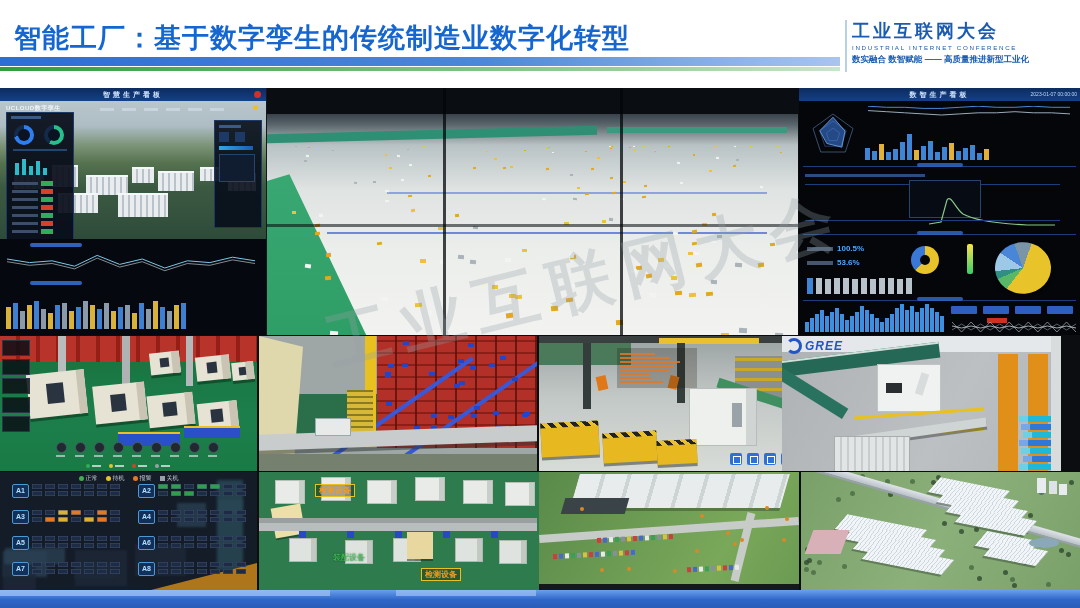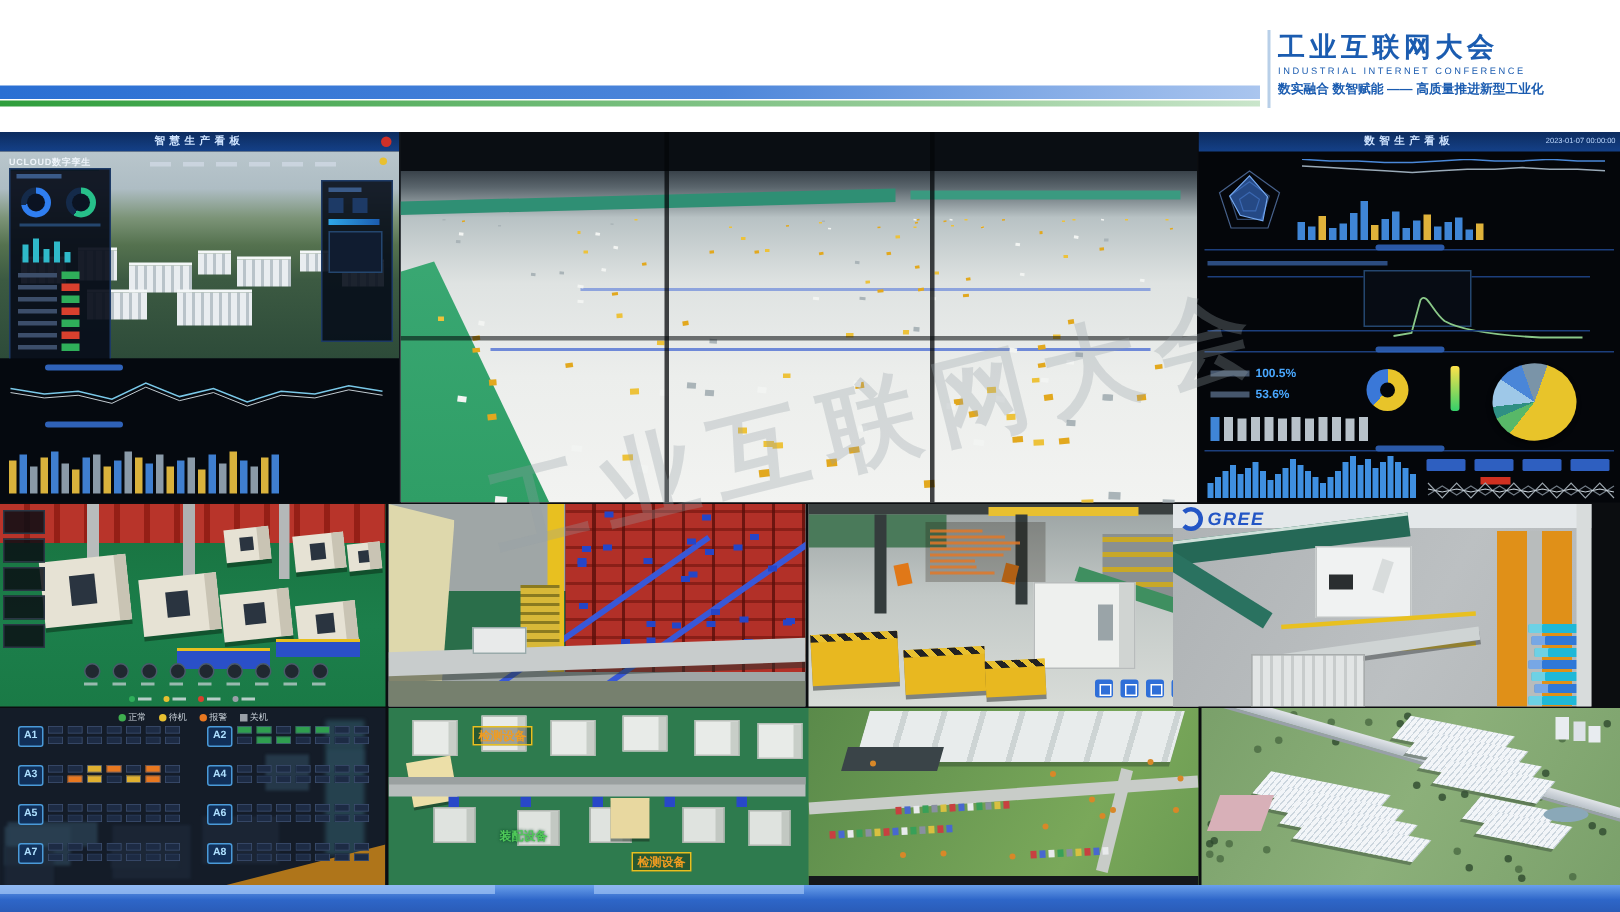--- a/index.html
+++ b/index.html
@@ -29,39 +29,40 @@
     letter-spacing:3px;line-height:13px;font-weight:bold;}
   .flexend{display:flex;align-items:flex-end;}
   .donut{position:absolute;width:20px;height:20px;border-radius:50%;}
   .donut::after{content:"";position:absolute;left:4px;top:4px;width:12px;height:12px;
     border-radius:50%;background:#0b1322;}
   .kpi-row{position:absolute;display:flex;align-items:center;gap:4px;}
   .kpi-lab{width:26px;height:4px;background:#46566c;}
   .kpi-val{font-size:8px;font-weight:bold;color:#4aa8ff;}
   .tagY{position:absolute;font-size:8px;line-height:11px;padding:0 3px;border:1px solid #e8c020;
     color:#f09c20;background:rgba(25,25,0,.35);font-weight:bold;white-space:nowrap;}
-  .tagG{position:absolute;font-size:8px;color:#4fc858;font-weight:bold;white-space:nowrap;
+  .tagG{position:absolute;font-size:8px;color:#4fc858;font-weight:normal;white-space:nowrap;
     text-shadow:0 0 2px #042;}
   .wm{position:absolute;left:320px;top:150px;transform:rotate(-14deg);font-size:64px;
     font-weight:bold;color:rgba(150,160,165,.30);letter-spacing:12px;white-space:nowrap;z-index:60;}
   .bstrip{position:absolute;left:0;top:590px;width:1080px;height:18px;
     background:linear-gradient(180deg,#6aa0ec,#2e66c8 55%,#2a5cb8);}
   .chipA{position:absolute;width:15px;height:12px;border:1px solid #4a9ad8;border-radius:2px;
     background:rgba(16,50,96,.85);color:#aee0ff;font-size:7px;font-weight:bold;
     text-align:center;line-height:12px;}
   .secline{position:absolute;left:4px;right:4px;height:1px;background:#1c3e7c;}
   .sectit{position:absolute;width:46px;height:4px;background:#2f62b8;border-radius:2px;
     left:50%;transform:translateX(-50%);opacity:.9;}
   .btnC{position:absolute;width:26px;height:8px;background:#2e5fc0;border-radius:1px;}
 </style>
 </head>
 <body>
 
 <div class="slide">
 
+  <div class="title">智能工厂：基于数字孪生的传统制造业数字化转型</div>
   <div class="rule-blue"></div>
   <div class="rule-green"></div>
 
   <div class="logo">
     <div class="logo-div"></div>
     <div style="padding-top:15px;">
       <div class="logo-name">工业互联网大会</div>
       <div class="logo-en">INDUSTRIAL INTERNET CONFERENCE</div>
       <div class="logo-slogan">数实融合  数智赋能 —— 高质量推进新型工业化</div>
     </div>

